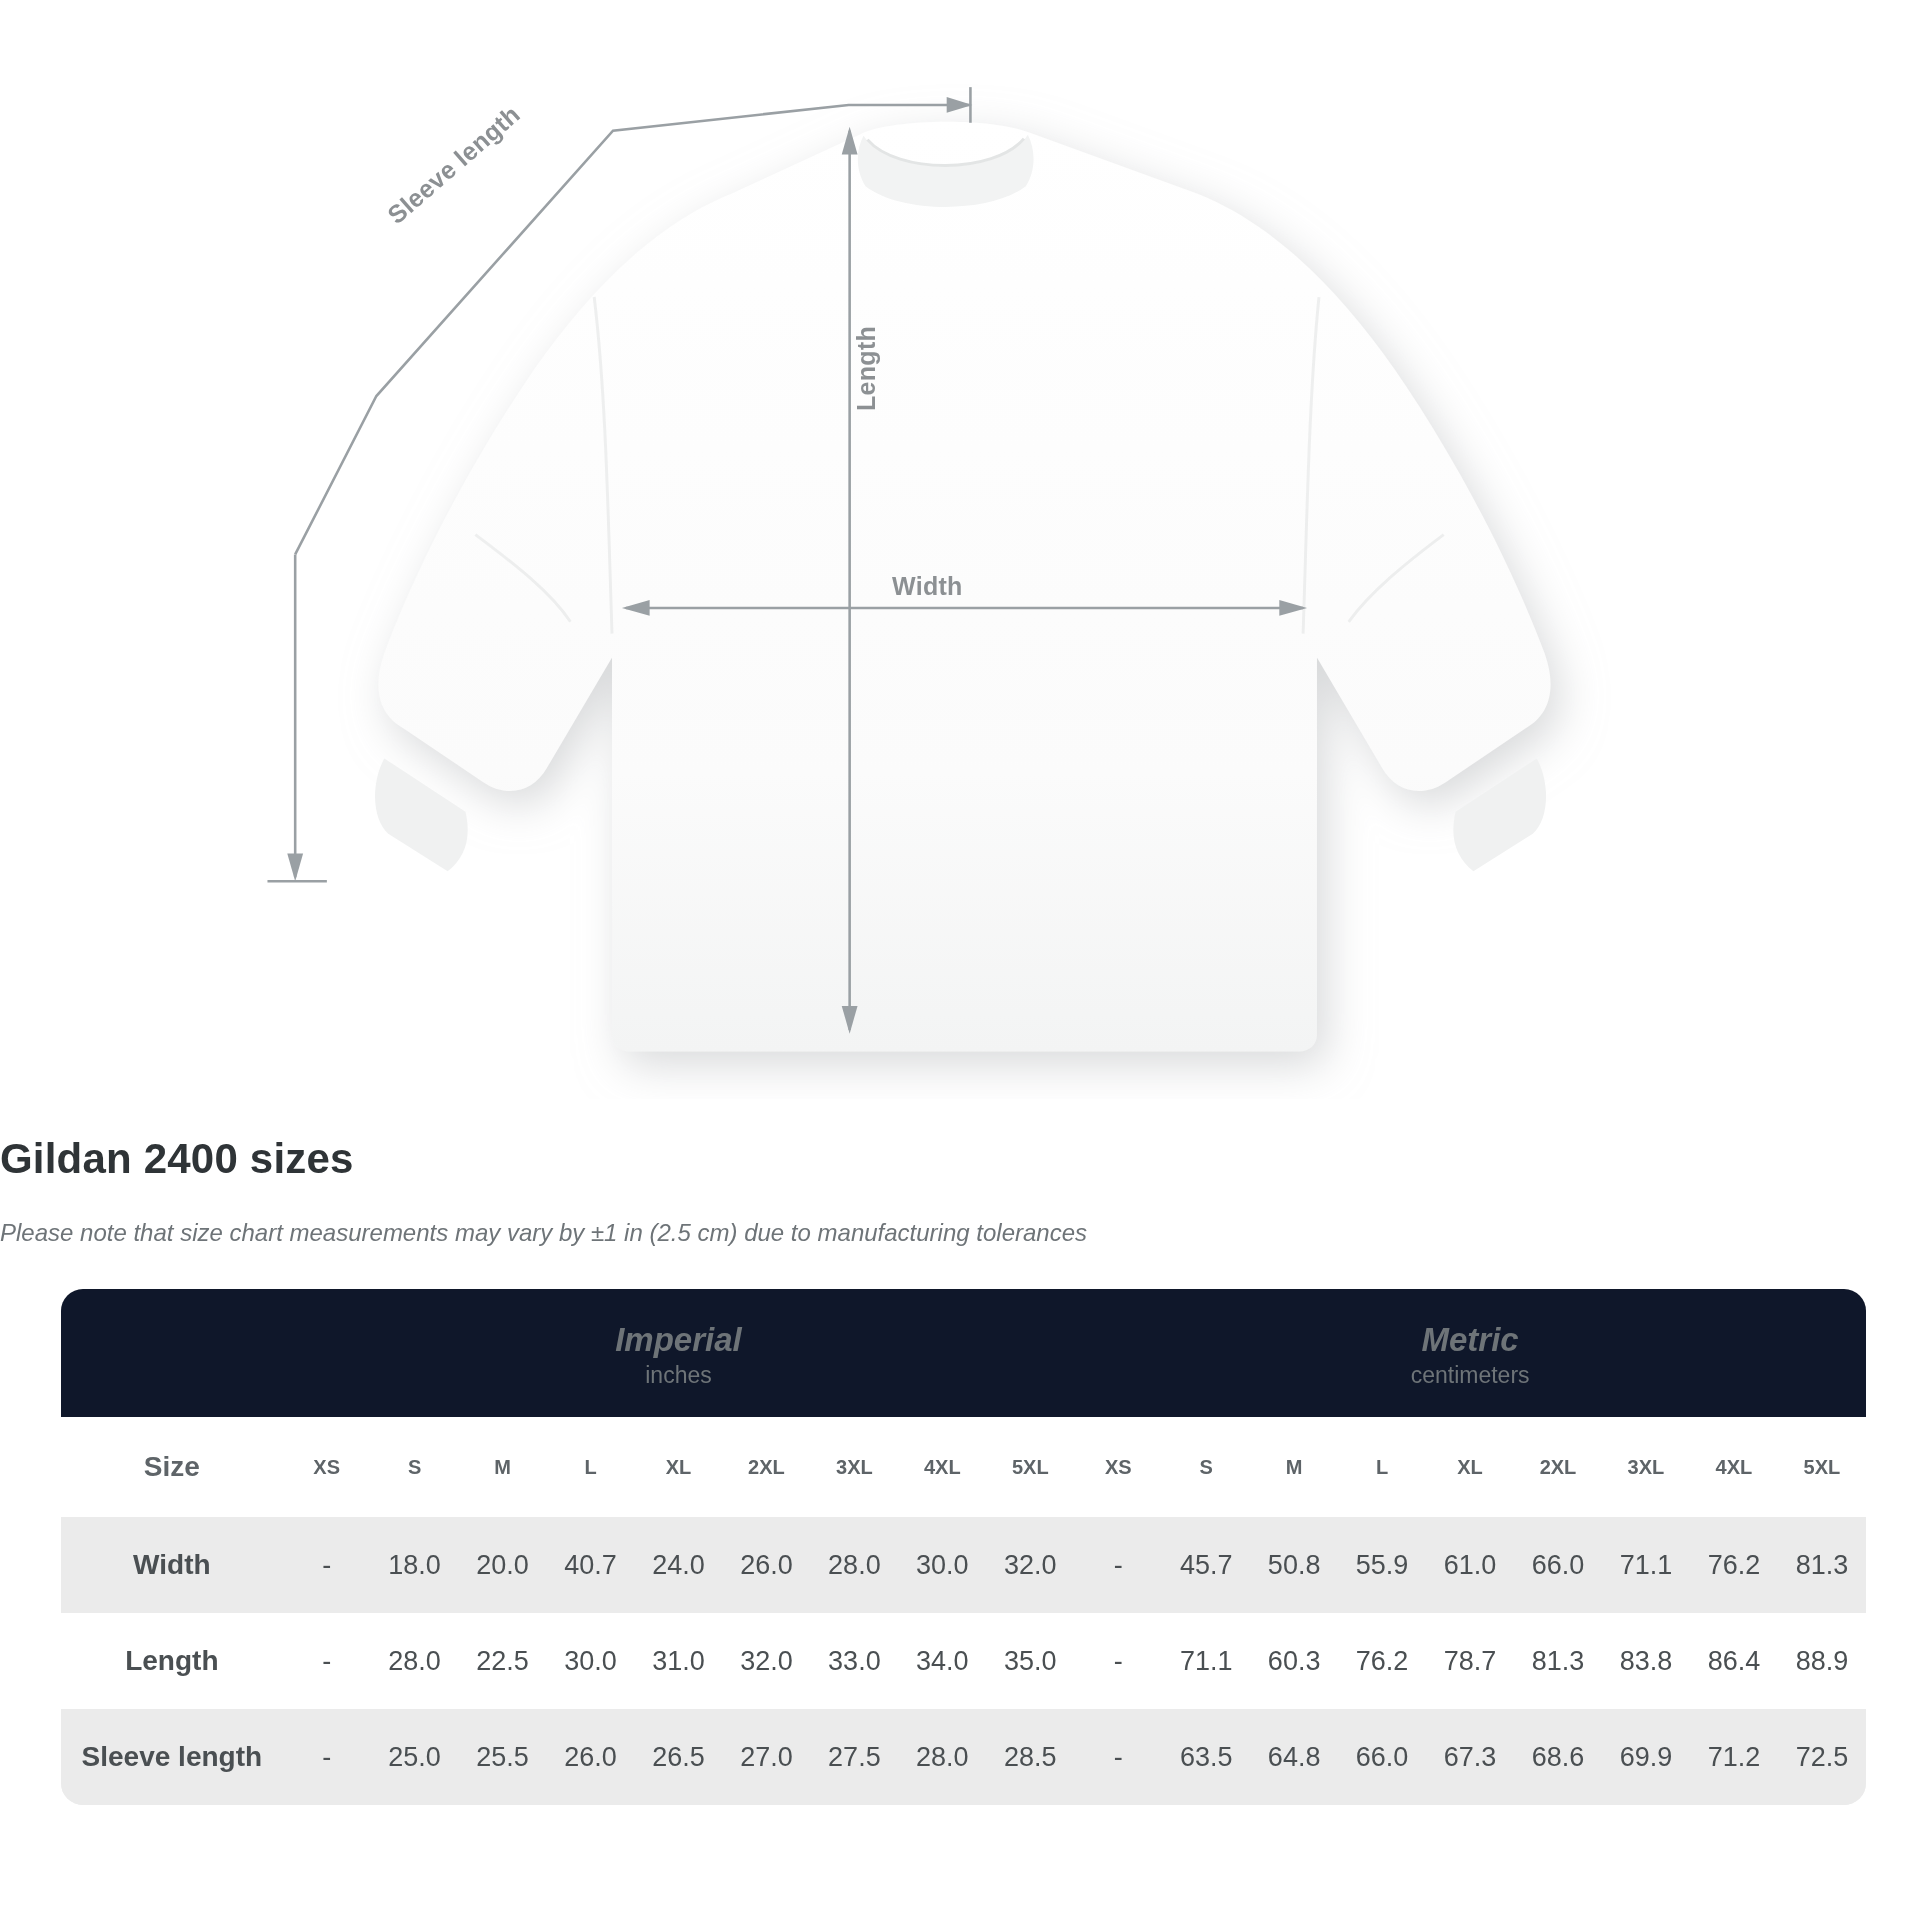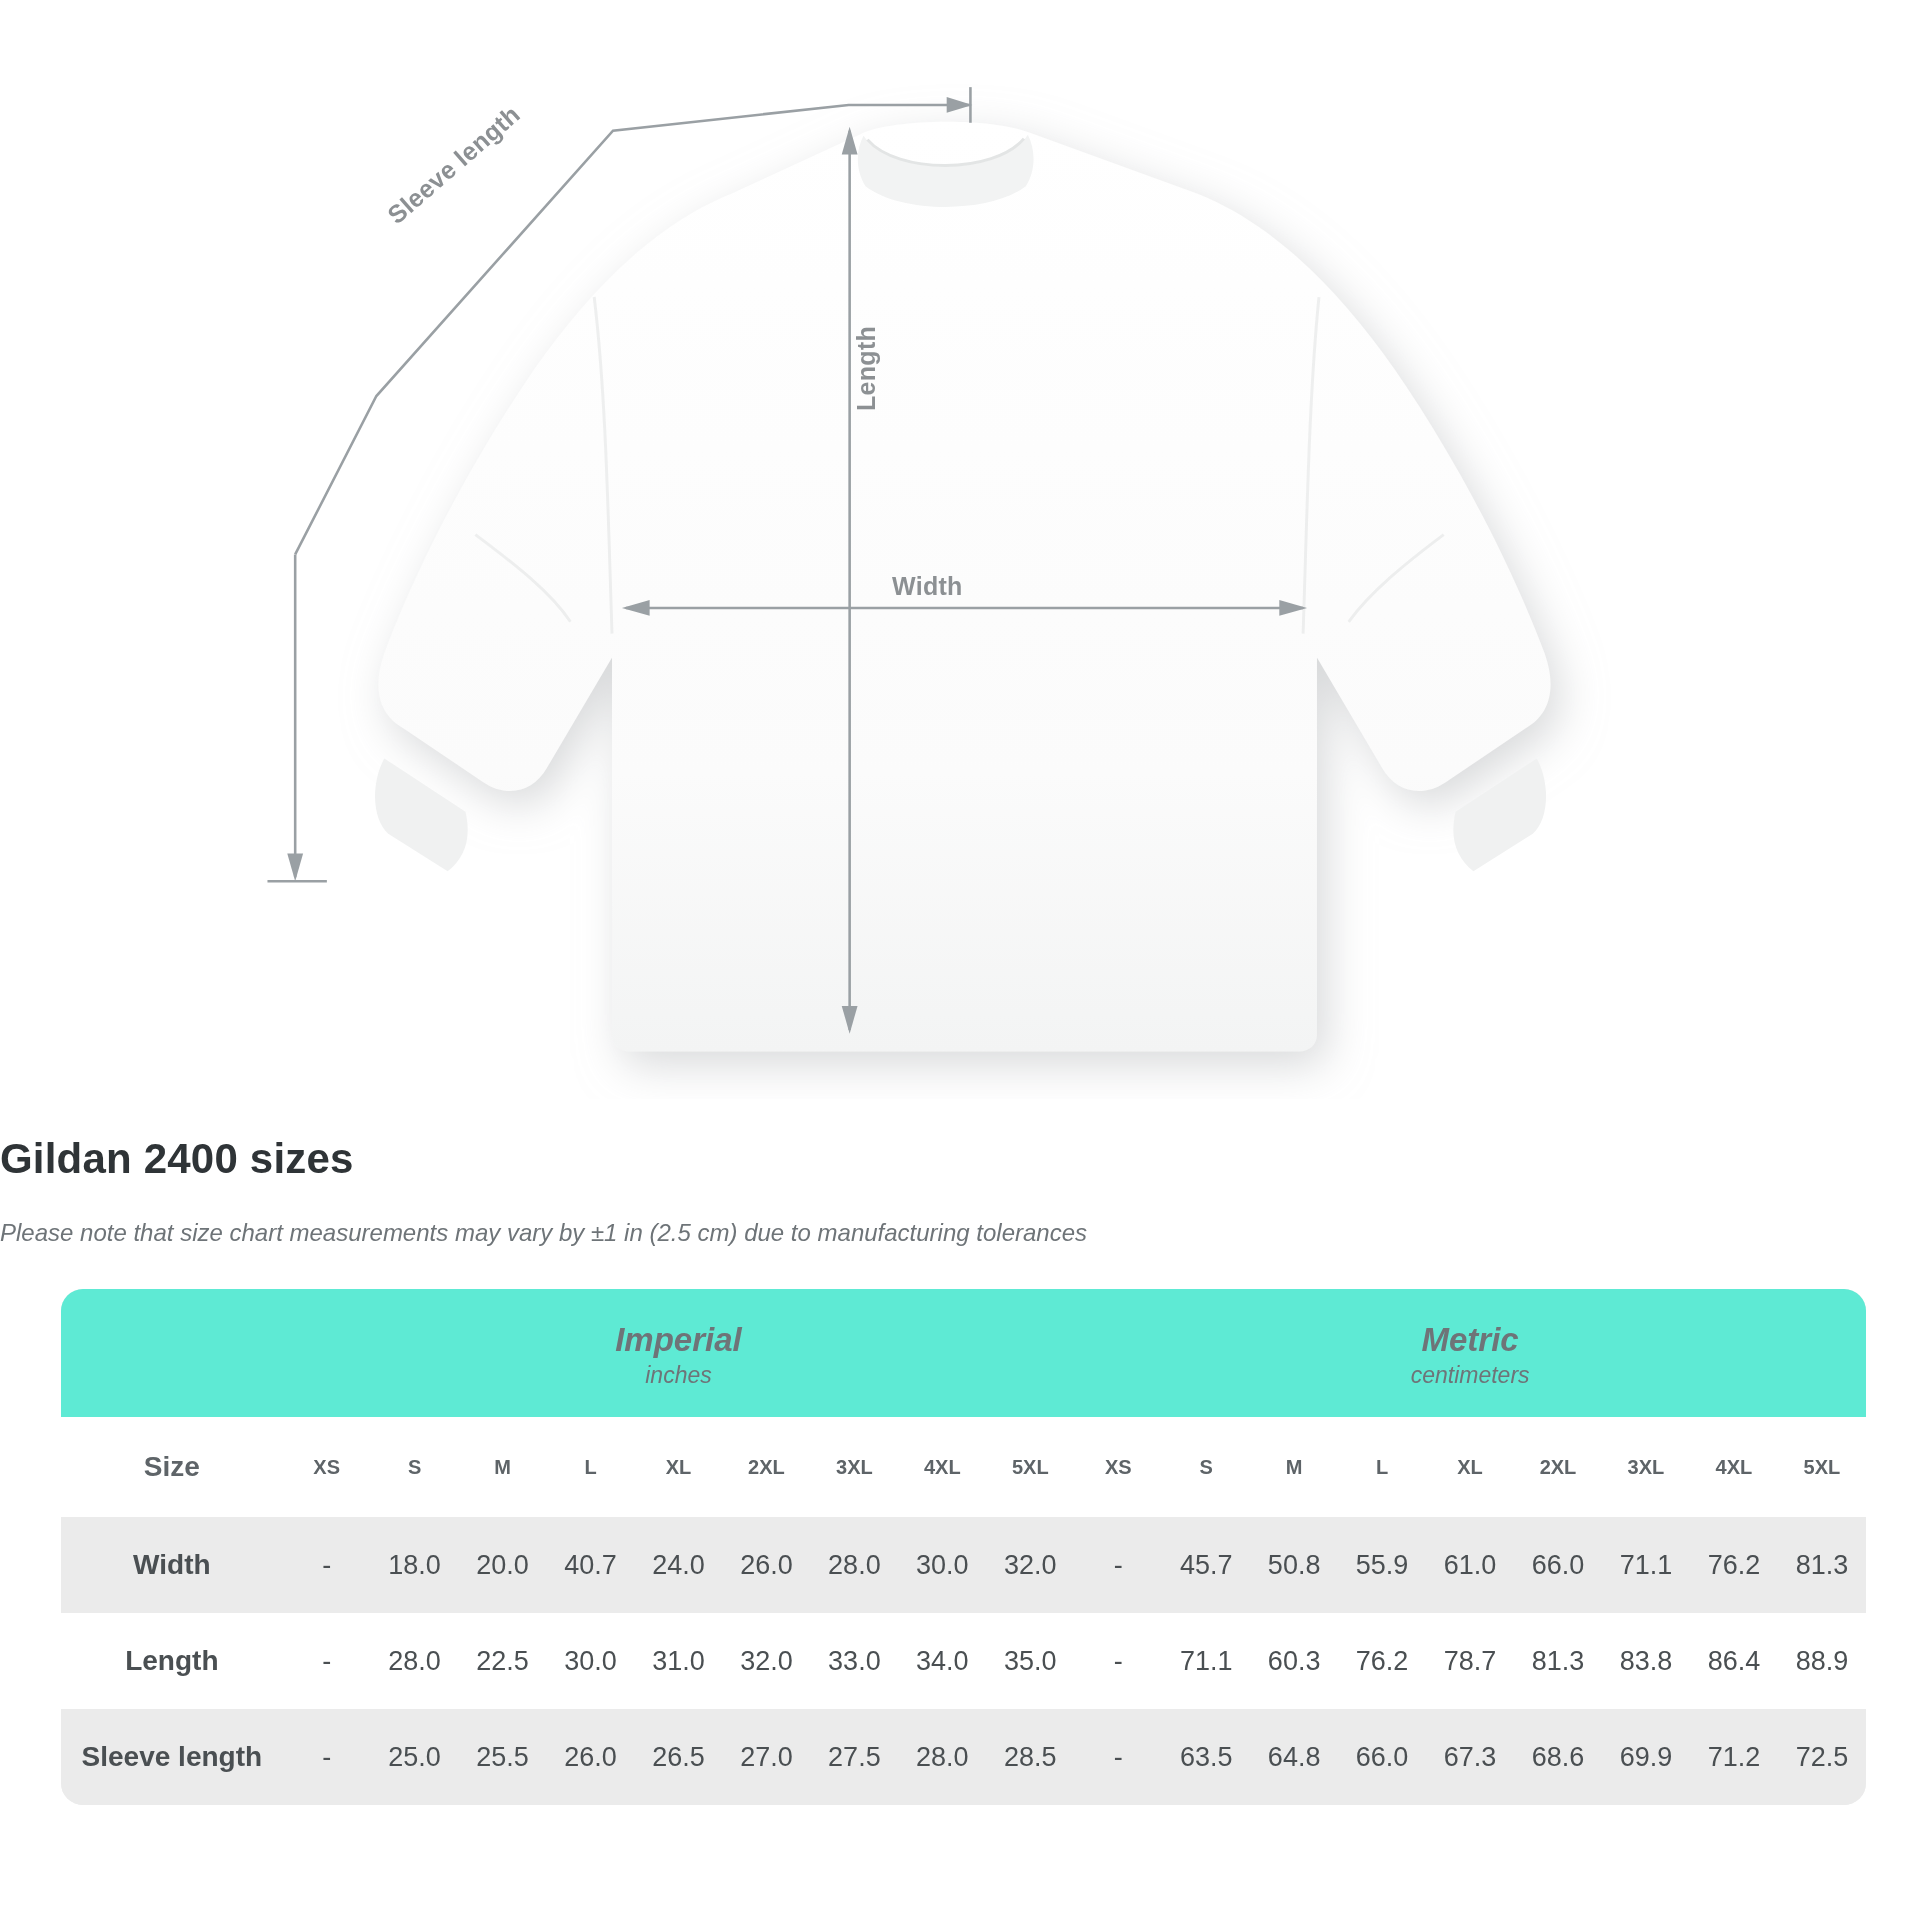--- a/index.html
+++ b/index.html
@@ -68,33 +68,32 @@
     border-collapse: collapse;
     width: 100%;
     table-layout: fixed;
   }
   table.size-table td, table.size-table th {
     border: none;
     text-align: center;
     vertical-align: middle;
   }
   .unit-row td {
-    background: #5eead4;
+    background: #0f172a;
     padding: 30px 0 26px 0;
   }
   .unit-name {
     font-size: 33px;
     font-style: italic;
     font-weight: bold;
     color: #6e7478;
     line-height: 1.25;
   }
   .unit-sub {
     font-size: 23px;
-    font-style: italic;
     color: #6e7478;
     line-height: 1.35;
   }
   .head-row th {
     background: #ffffff;
     color: #5e6468;
     font-size: 20px;
     font-weight: bold;
     padding: 34px 0;
   }

